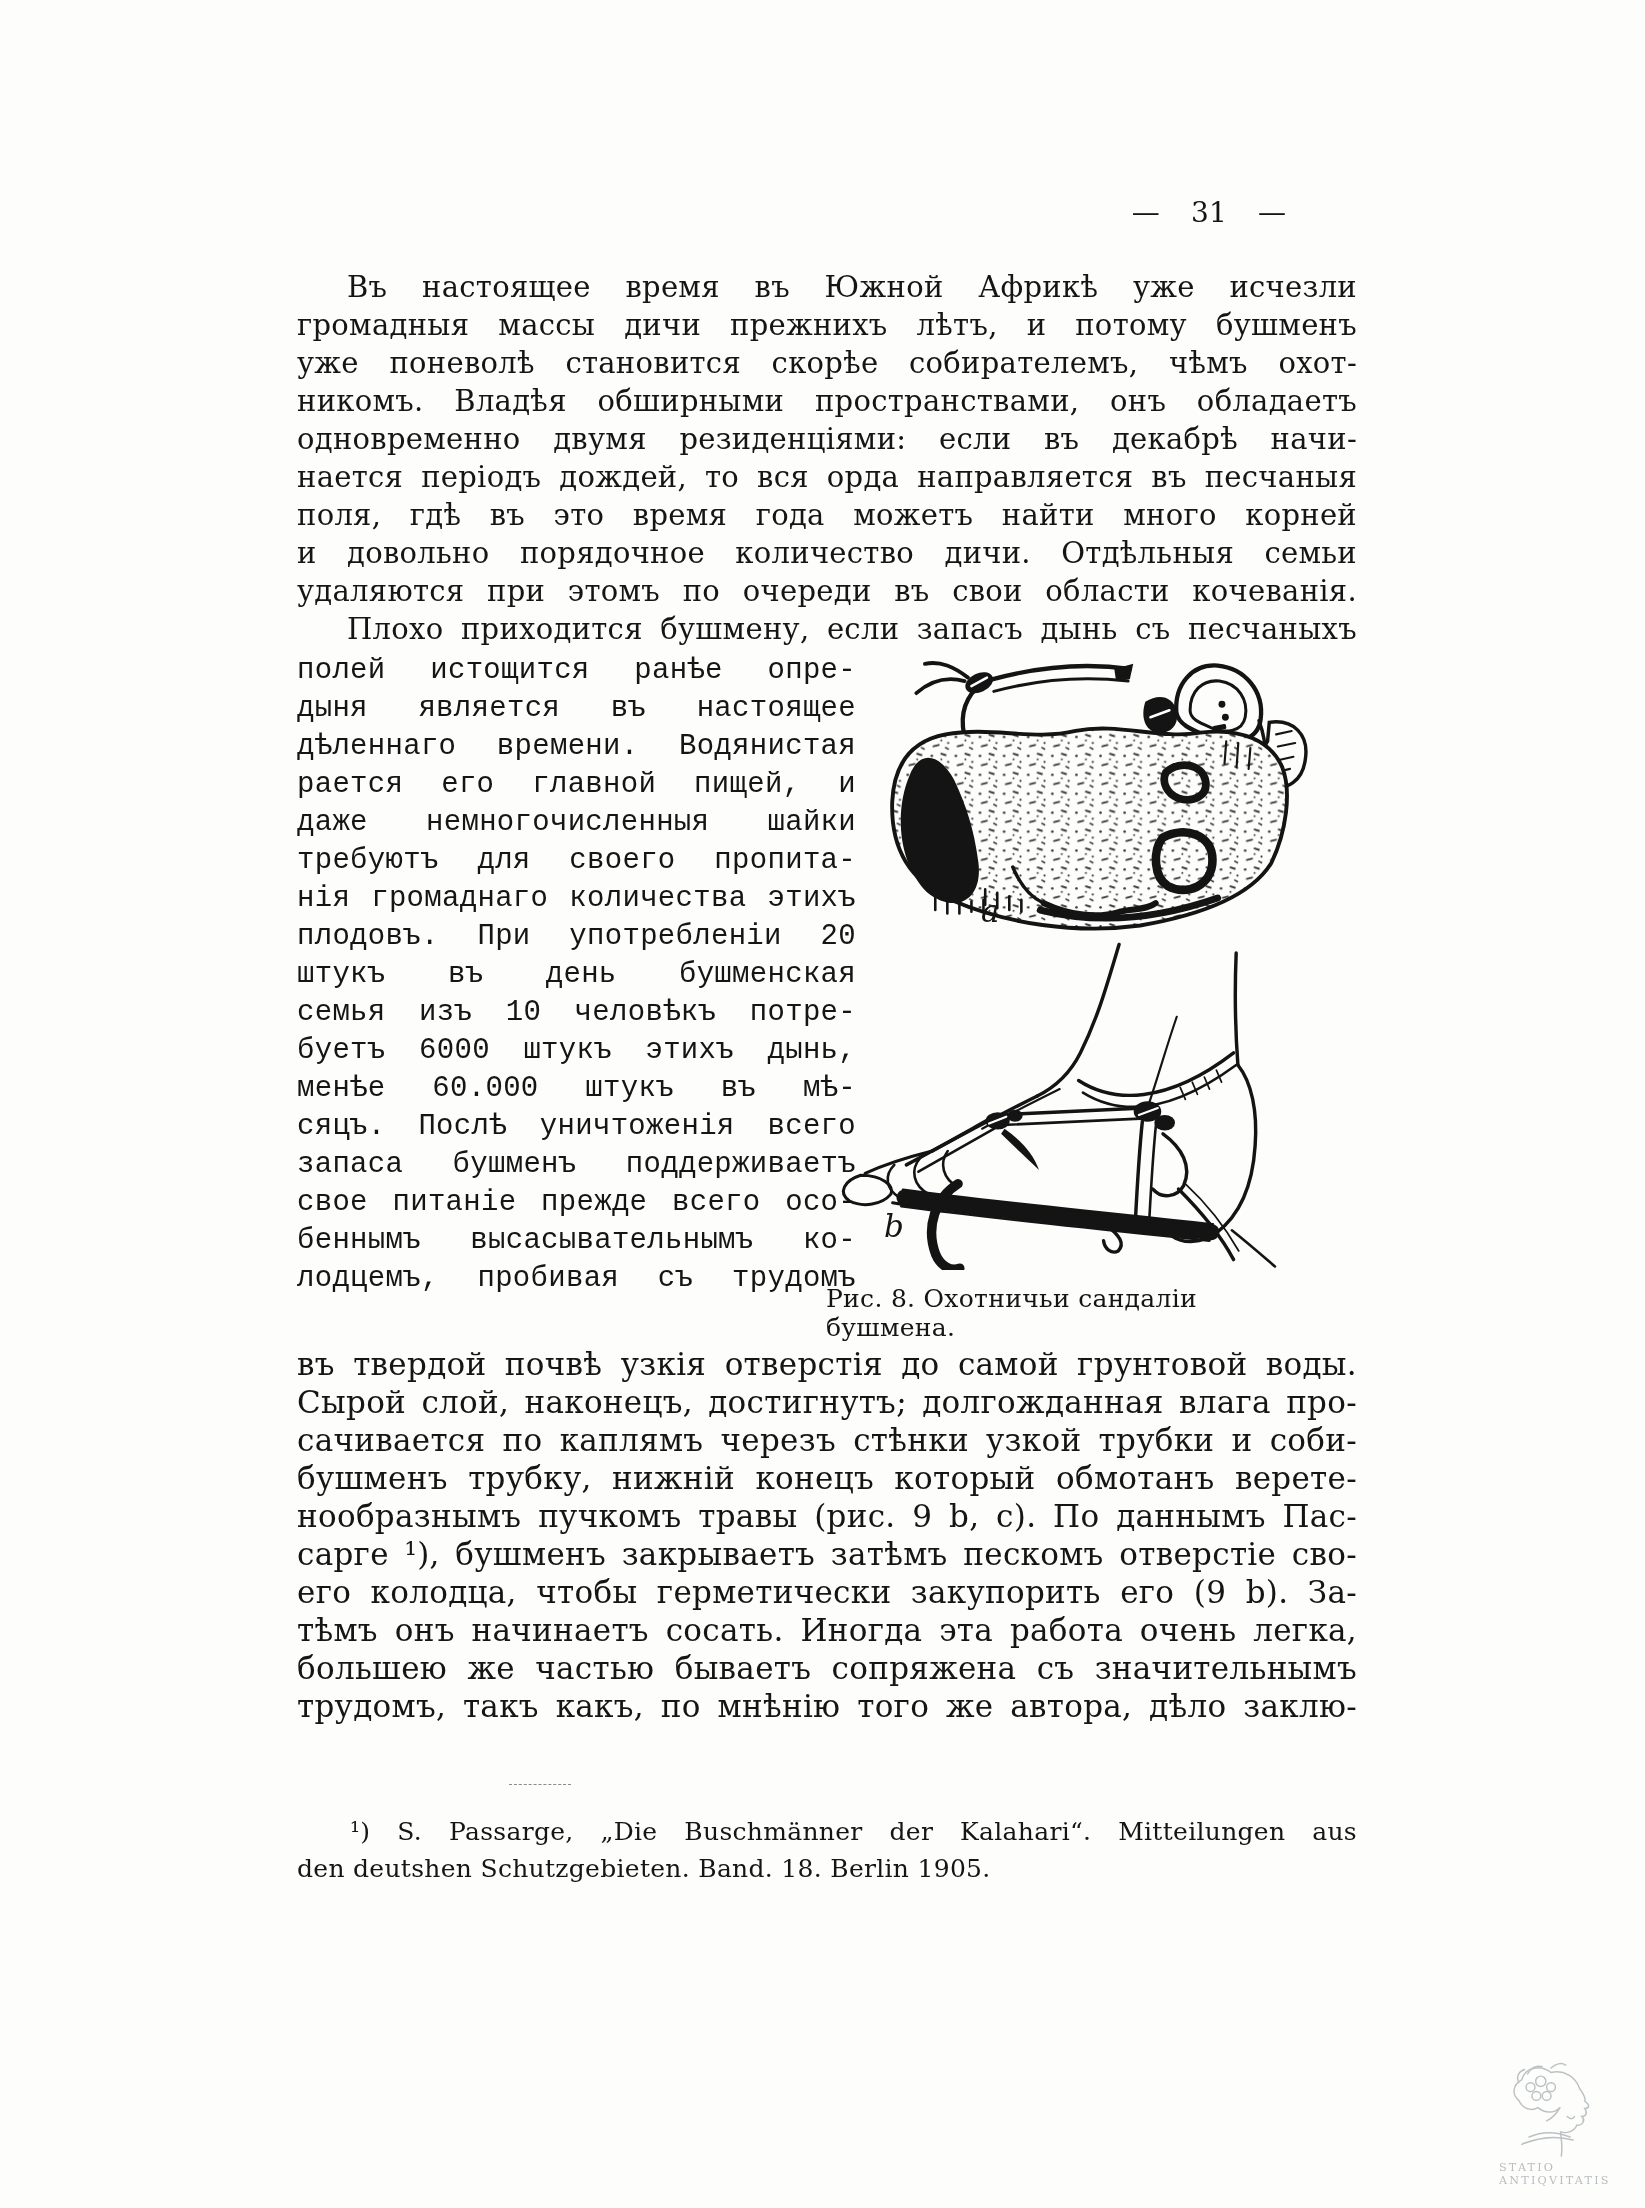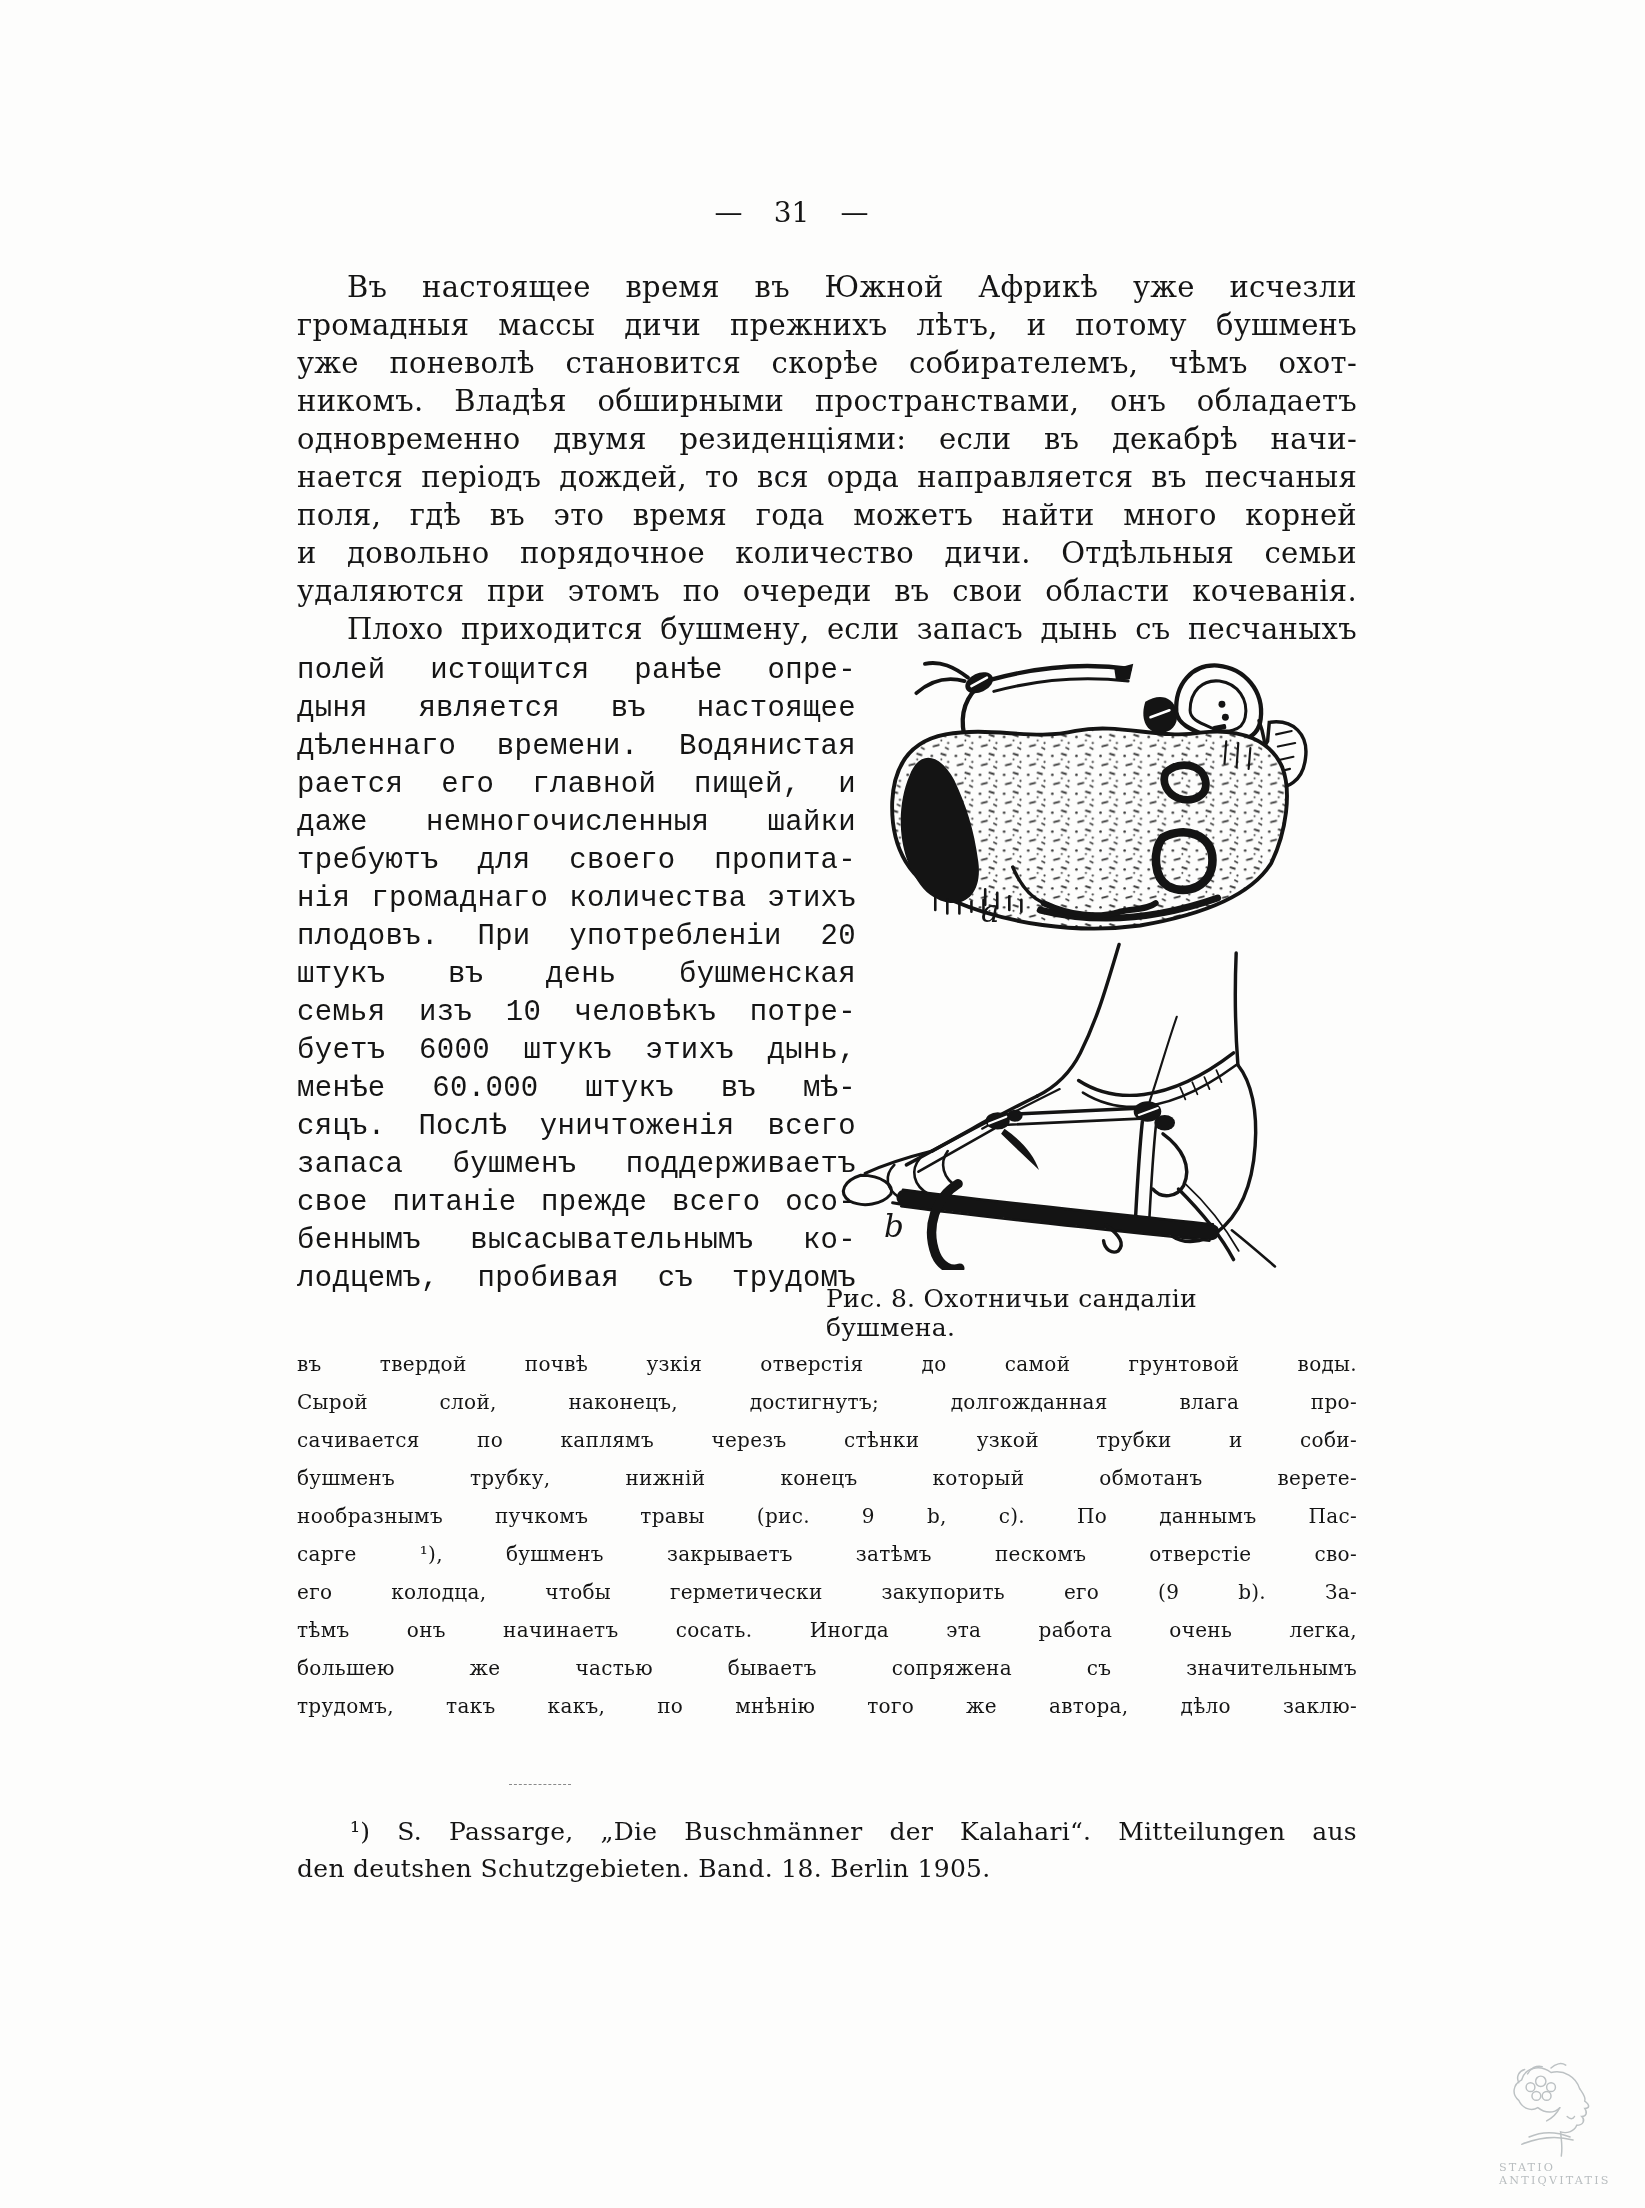--- a/index.html
+++ b/index.html
@@ -4,22 +4,22 @@
 <style>
   html,body{margin:0;padding:0;background:#e8e8e6;}
   #page{position:relative;width:1645px;height:2209px;background:#fdfdfc;overflow:hidden;
         font-family:"DejaVu Serif","Liberation Serif",serif;color:#151515;}
   .abs{position:absolute;}
   .line{height:38px;line-height:38px;text-align:justify;text-align-last:justify;
         white-space:nowrap;letter-spacing:0.3px;}
   .line.indent{text-indent:50px;}
   #para-top{left:297px;top:268px;width:1060px;font-size:29px;}
   #left-col{left:297px;top:652px;width:559px;font-size:29px;font-family:Liberation Mono, monospace;}
-  #para-bottom{left:297px;top:1345px;width:1060px;font-size:20px;}
-  #page-number{left:297px;top:196px;width:989px;text-align:center;font-size:28px;word-spacing:22.4px;}
+  #para-bottom{left:297px;top:1345px;width:1060px;font-size:31px;}
+  #page-number{left:297px;top:196px;width:989px;text-align:right;font-size:28px;word-spacing:22.4px;}
   #fig-caption{left:826px;top:1284px;width:465px;text-align:left;font-size:25px;letter-spacing:0.3px;}
   .fig-label{font-style:italic;font-size:31px;}
   #label-a{left:981px;top:893px;}
   #label-b{left:884px;top:1208px;}
   #footnote{left:297px;top:1813px;width:1060px;font-size:25px;}
   #footnote .fline{height:37px;line-height:37px;letter-spacing:0.3px;}
   #footnote .f1{text-align:justify;text-align-last:justify;text-indent:53px;white-space:nowrap;}
   #footnote .f2{text-align:left;}
   #foot-sep{left:509px;top:1784px;width:62px;border-top:1.7px dashed #8a8a8a;}
   #watermark{left:1499px;top:2049px;width:151px;color:#b9bec0;}

